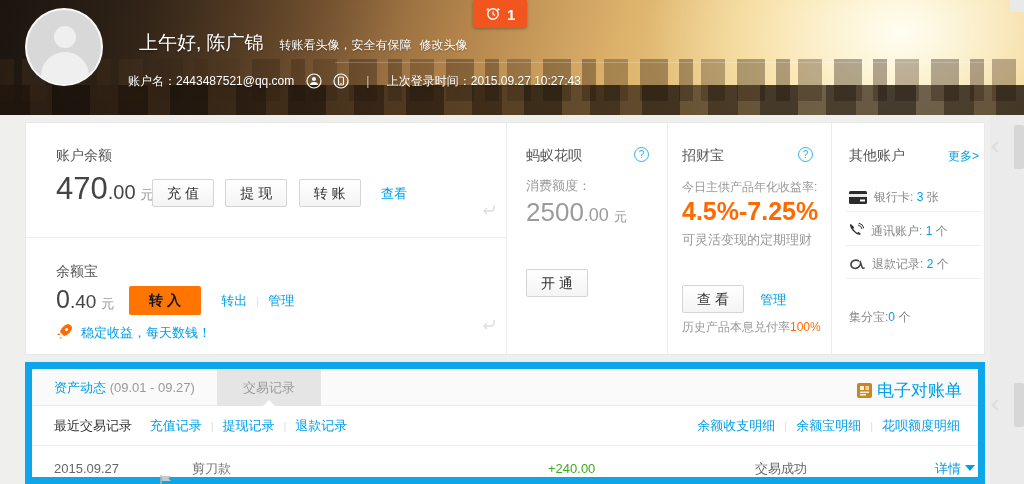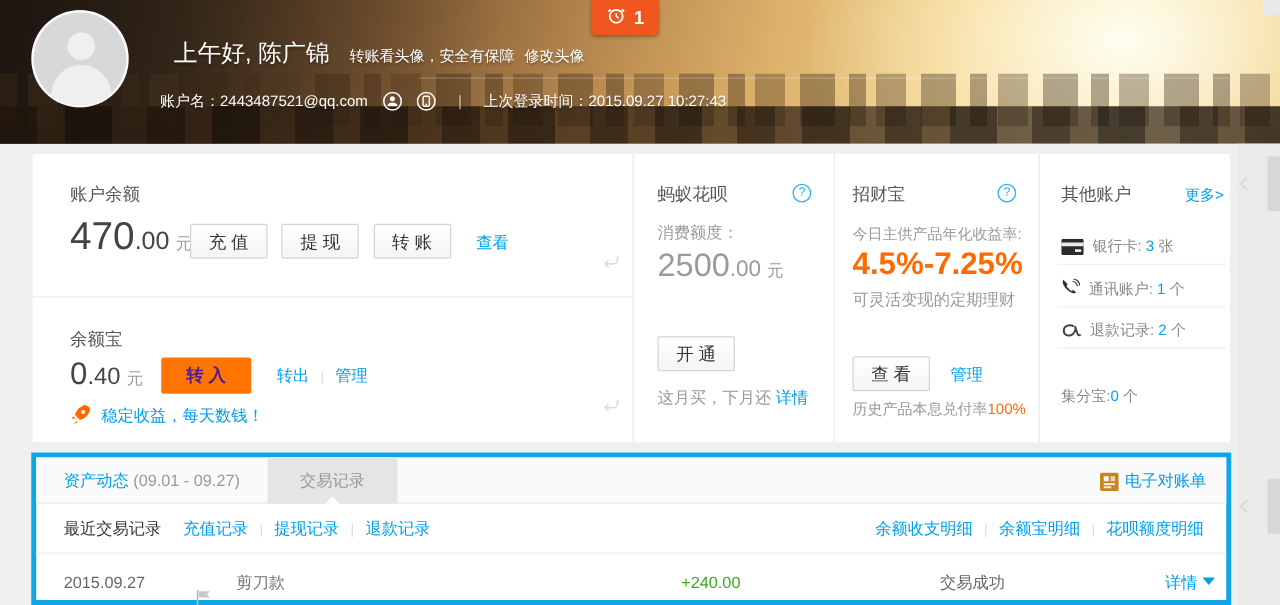--- a/index.html
+++ b/index.html
@@ -65,43 +65,43 @@
   .gray { color:#999; } .dark { color:#333; }
   .blue { color:#00a0e9; cursor:pointer; text-decoration:none; }
   .orange-text { color:#ff6a00; }
   .amount-big { font-size:31px; color:#444; }
   .amount-dec { font-size:20px; color:#444; }
   .unit { font-size:13px; color:#999; margin-left:5px; }
 
   .btn { display:inline-block; height:28px; line-height:26px; padding:0 14px; font-size:14px; color:#333;
     background:linear-gradient(#ffffff,#f4f4f4); border:1px solid #d4d4d4; border-radius:2px; text-align:center; cursor:pointer; }
   .btn-orange { display:inline-block; height:29px; line-height:29px; padding:0 20px; font-size:14px; font-weight:bold;
-    color:#4c1d95; background:#ff7500; border:none; border-radius:2px; cursor:pointer; }
+    color:#0f172a; background:#ff7500; border:none; border-radius:2px; cursor:pointer; }
 
   .help-icon { display:inline-block; width:15px; height:15px; border:1px solid #29b1f3; border-radius:50%;
     color:#29b1f3; font-size:10px; line-height:13px; text-align:center; cursor:pointer; }
   .help-icon::before { content:"?"; }
 
   .sep::before { content:"|"; color:#ddd; margin:0 9px; font-size:11px; }
   .return-icon { position:absolute; cursor:pointer; }
 
   
   .oa-row { position:absolute; left:823px; width:140px; font-size:12px; color:#888; white-space:nowrap; }
   .oa-div { position:absolute; left:820px; width:135px; height:1px; background:#efefef; }
 
   
-  .panel-bottom { position:absolute; left:25px; top:362px; width:960px; height:122px; background:#fff; border:4px solid #0ea5e9; }
+  .panel-bottom { position:absolute; left:25px; top:362px; width:960px; height:122px; background:#fff; border:7px solid #0ea5e9; }
   .tabs-row { position:absolute; left:0; top:0; width:100%; height:37px; background:#fafafa; border-bottom:1px solid #ececec; }
   .tab-asset { position:absolute; left:22px; top:10px; font-size:13px; white-space:nowrap; }
   .tab-range { font-size:13px; color:#999; }
   .tab-active { position:absolute; left:185px; top:0; width:104px; height:37px; background:#e5e5e5; color:#999;
     font-size:13px; text-align:center; line-height:37px; cursor:pointer; }
   .tab-active::after { content:""; position:absolute; left:50%; bottom:0; margin-left:-6px;
     border-left:6px solid transparent; border-right:6px solid transparent; border-bottom:6px solid #fff; }
-  .statement { position:absolute; right:16px; top:10px; font-size:13px; display:flex; align-items:center; gap:5px; }
+  .statement { position:absolute; right:16px; top:10px; font-size:17px; display:flex; align-items:center; gap:5px; }
 
   .records-head { position:absolute; left:0; top:37px; width:100%; height:40px; border-bottom:1px solid #ececec;
     font-size:13px; line-height:40px; white-space:nowrap; }
   .records-head .left-links { position:absolute; left:22px; }
   .records-head .right-links { position:absolute; right:18px; }
 
   .txn-row { position:absolute; left:0; top:77px; width:100%; height:45px; font-size:13px; line-height:45px; white-space:nowrap; }
   .txn-date { position:absolute; left:22px; color:#666; }
   .flag-icon { position:absolute; left:128px; top:16px; cursor:pointer; }
   .txn-name { position:absolute; left:160px; color:#737373; }
@@ -219,23 +219,20 @@
     </span>
 
     <div style="position:absolute; left:500px; top:24px;" class="label-title">蚂蚁花呗</div>
     <span class="help-icon" style="position:absolute; left:608px; top:24px;"></span>
     <div style="position:absolute; left:500px; top:54px; font-size:13px;" class="gray">消费额度：</div>
     <div style="position:absolute; left:500px; top:74px; white-space:nowrap;">
       <span style="font-size:26px; color:#9b9b9b;">2500</span><span style="font-size:18px; color:#9b9b9b;">.00</span><span class="unit">元</span>
     </div>
     <div style="position:absolute; left:500px; top:146px;">
       <span class="btn">开 通</span>
-    </div>
-    <div style="position:absolute; left:500px; top:186px; font-size:13px; white-space:nowrap;">
-      <span class="gray">这月买，下月还</span> <span class="blue">详情</span>
     </div>
 
     <div style="position:absolute; left:656px; top:24px;" class="label-title">招财宝</div>
     <span class="help-icon" style="position:absolute; left:772px; top:24px;"></span>
     <div style="position:absolute; left:656px; top:56px; font-size:12px; white-space:nowrap;" class="gray">今日主供产品年化收益率:</div>
     <div style="position:absolute; left:656px; top:74px; font-size:25px; font-weight:bold;" class="orange-text">4.5%-7.25%</div>
     <div style="position:absolute; left:656px; top:108px; font-size:13px; white-space:nowrap;" class="gray">可灵活变现的定期理财</div>
     <div style="position:absolute; left:656px; top:162px; white-space:nowrap;">
       <span class="btn" style="margin-right:12px;">查 看</span>
       <span class="blue" style="font-size:13px;">管理</span>

